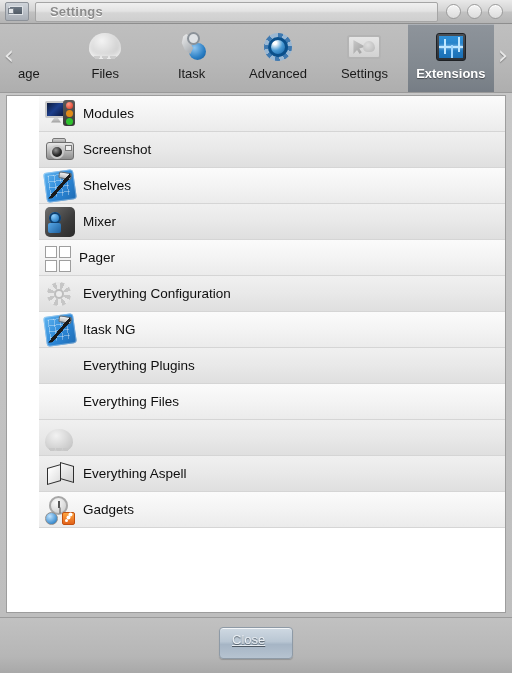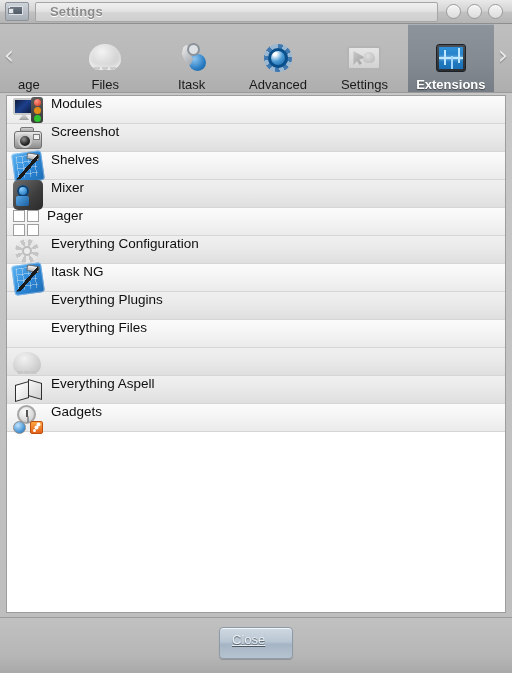--- a/index.html
+++ b/index.html
@@ -113,21 +113,21 @@
     text-shadow: 0 1px 1px rgba(80,80,80,.6);
     flex: 0 0 auto;
     font-family: "DejaVu Sans", sans-serif;
     padding-bottom: 6px;
   }
   .tab {
     flex: 1 1 0;
     display: flex;
     flex-direction: column;
     align-items: center;
-    justify-content: flex-end;
+    justify-content: flex-start;
     padding-top: 6px;
     box-sizing: border-box;
     position: relative;
   }
   .tab.partial { flex: 0 0 44px; align-items: flex-start; padding-left: 0; }
   .tab.selected {
     background: linear-gradient(to bottom, #8e949b 0%, #828990 60%, #767d85 100%);
     box-shadow: inset 0 1px 0 rgba(255,255,255,.28);
   }
   .tab-ico {
@@ -255,25 +255,27 @@
     width: 500px; height: 518px;
     background: #ffffff;
     border: 1px solid #9d9d9d;
     box-sizing: border-box;
     overflow: hidden;
   }
   #list {
     width: 100%;
   }
   .row {
-    height: 28px;
-    display: flex;
+    height: 36px;
+    display: flex;
+    align-items: center;
     box-sizing: border-box;
     border-bottom: 1px solid #d5d5d5;
     background: linear-gradient(to bottom, #fbfbfb 0%, #f4f4f4 48%, #ebebeb 100%);
+    margin-left: 32px;
   }
   .row.alt {
     background: linear-gradient(to bottom, #f0f0f0 0%, #e9e9e9 48%, #dfdfdf 100%);
   }
   .row-ico {
     width: 30px; height: 30px;
     margin-left: 6px;
     flex: 0 0 auto;
     position: relative;
   }

